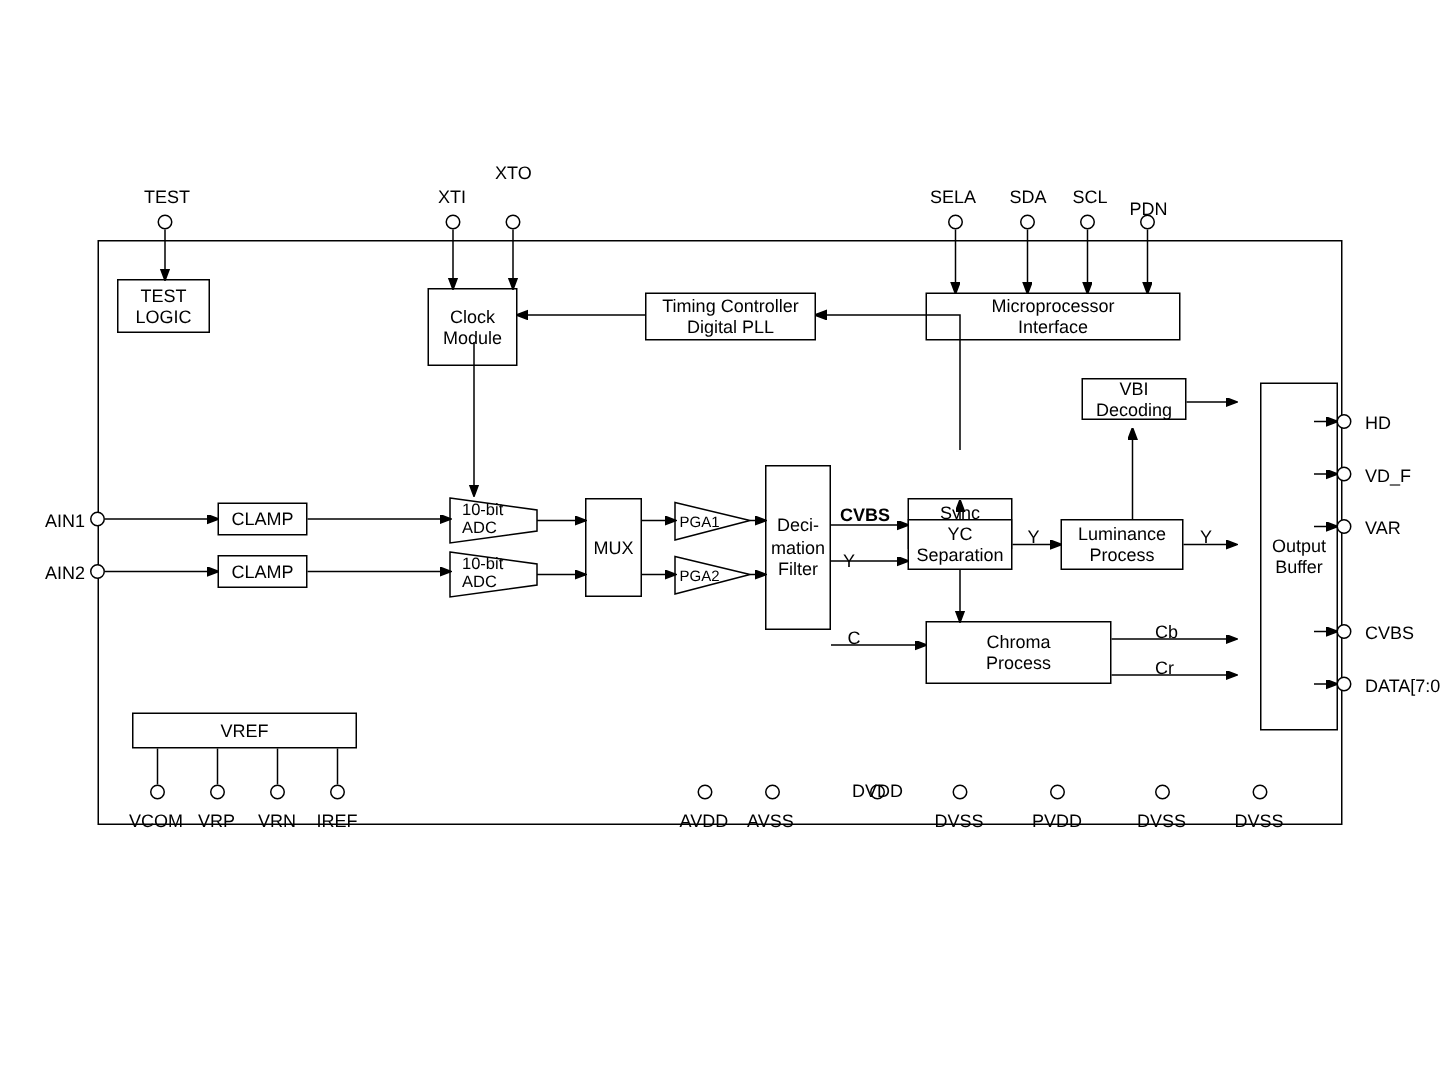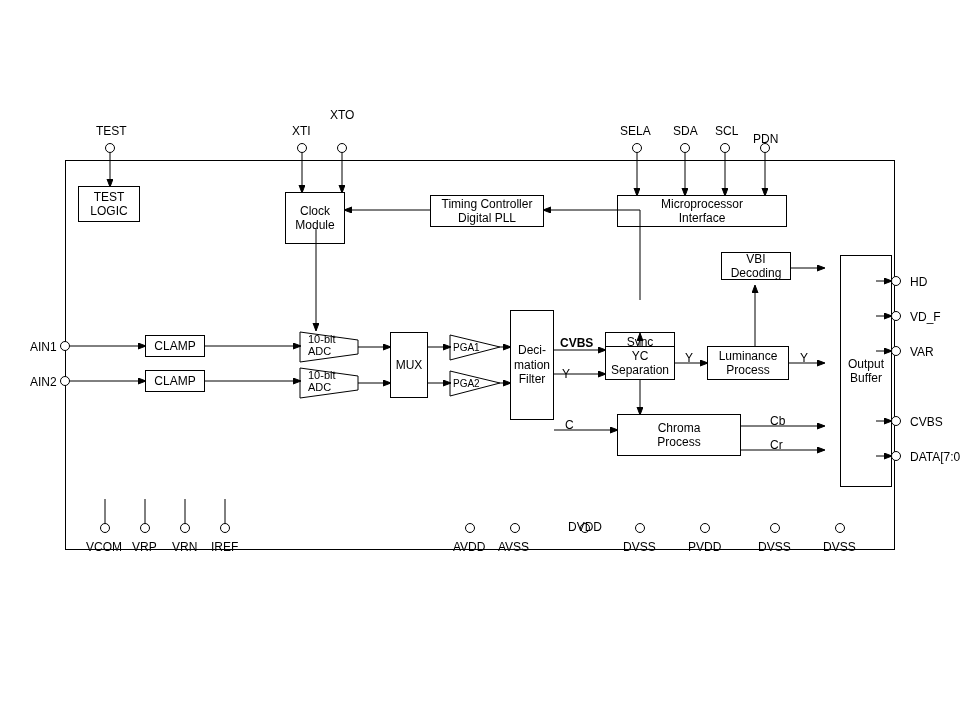--- a/index.html
+++ b/index.html
@@ -174,20 +174,21 @@
   <div class="block" style="left:721px; top:252px; width:70px; height:28px;">VBI
 Decoding</div>
   <div class="block" style="left:707px; top:346px; width:82px; height:34px;">Luminance
 Process</div>
   <div class="block" style="left:617px; top:414px; width:124px; height:42px;">Chroma
 Process</div>
 
   <div class="block" style="left:840px; top:255px; width:52px; height:232px;">Output
 Buffer</div>
 
+  <div class="block" style="left:88px; top:475px; width:150px; height:24px;">VREF</div>
 
   <div class="label" style="left:560px; top:336px;font-weight:bold;">CVBS</div>
   <div class="label" style="left:562px; top:367px;">Y</div>
   <div class="label" style="left:565px; top:418px;">C</div>
   <div class="label" style="left:685px; top:351px;">Y</div>
   <div class="label" style="left:800px; top:351px;">Y</div>
   <div class="label" style="left:770px; top:414px;">Cb</div>
   <div class="label" style="left:770px; top:438px;">Cr</div>
 
 <svg>

